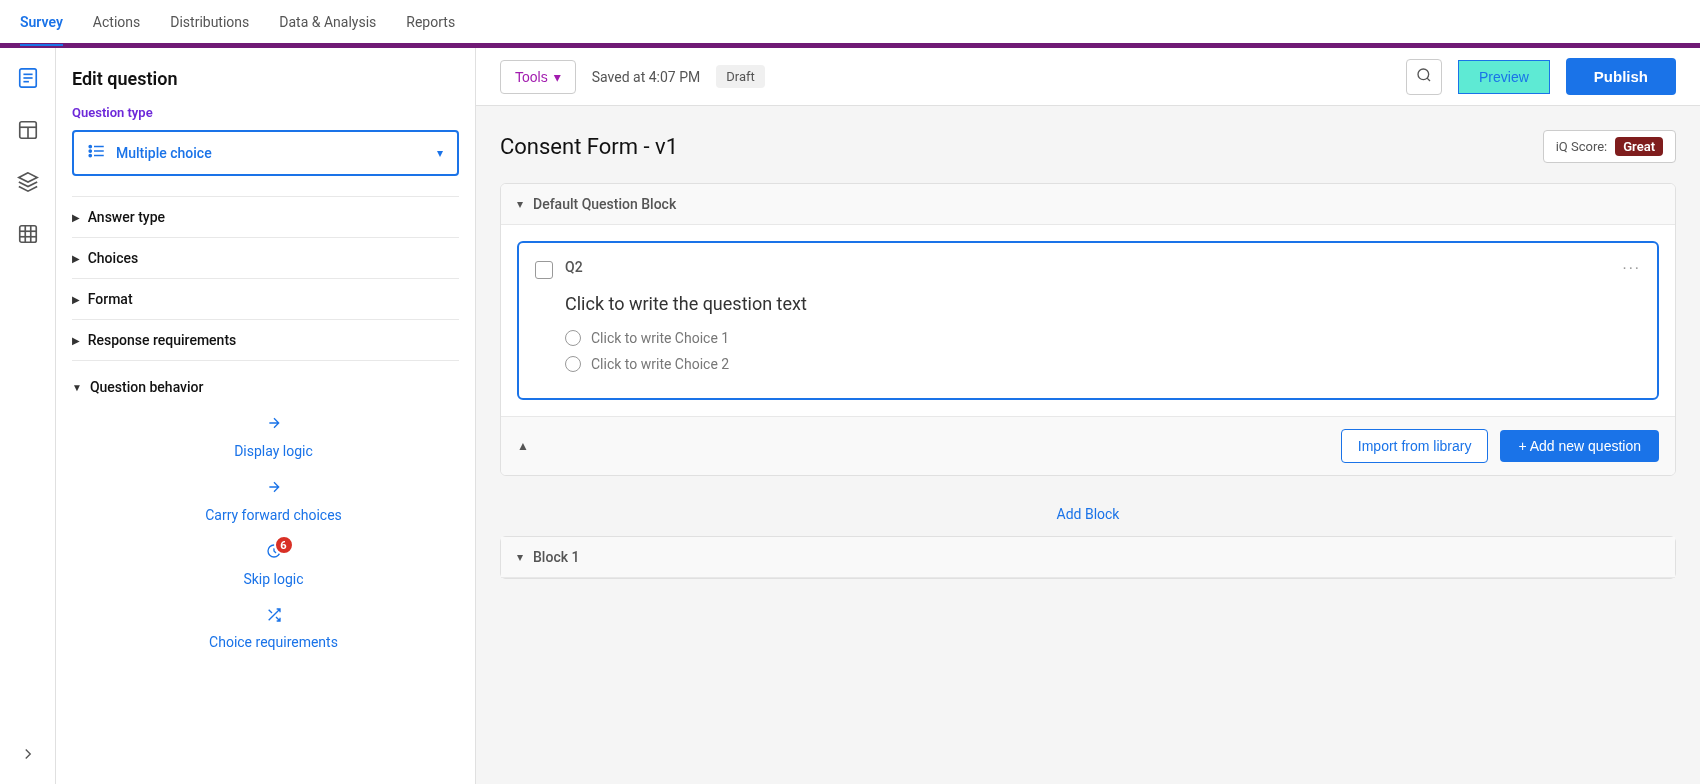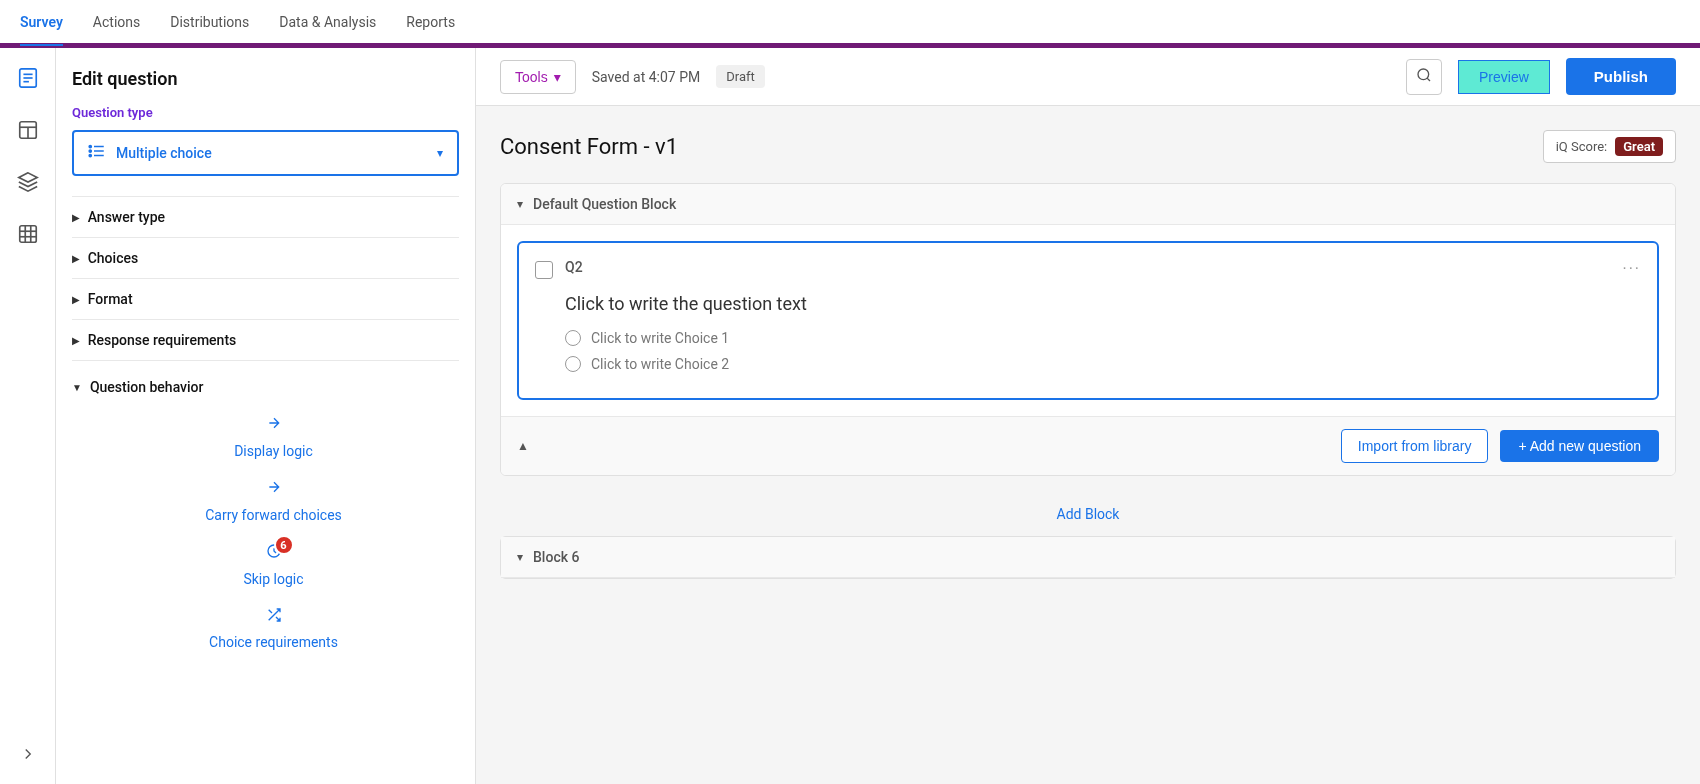--- a/index.html
+++ b/index.html
@@ -290,19 +290,19 @@
         </div>
       </div>
 
       <div class="add-block-row">
         <a class="add-block-link">Add Block</a>
       </div>
 
       <div class="block2">
         <div class="block-header">
           <span class="block-header-arrow">▾</span>
-          <span class="block-header-title">Block 6</span>
+          <span class="block-header-title">Block 1</span>
         </div>
       </div>
 
     </div>
   </div>
 </div>
 
 </body></html>

